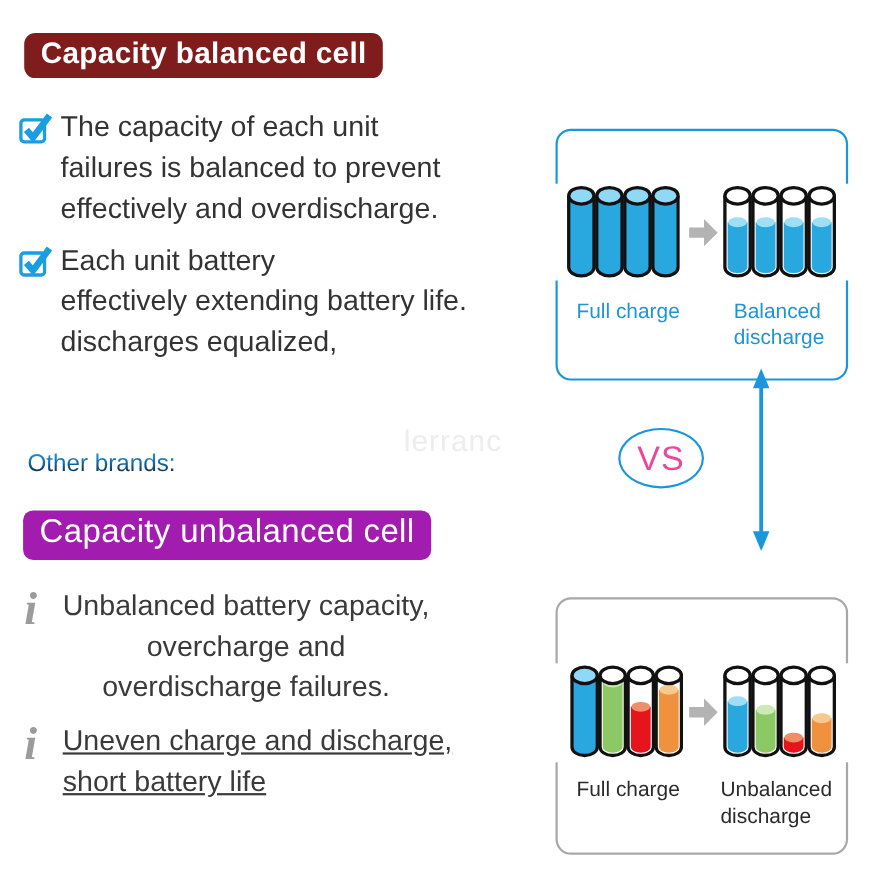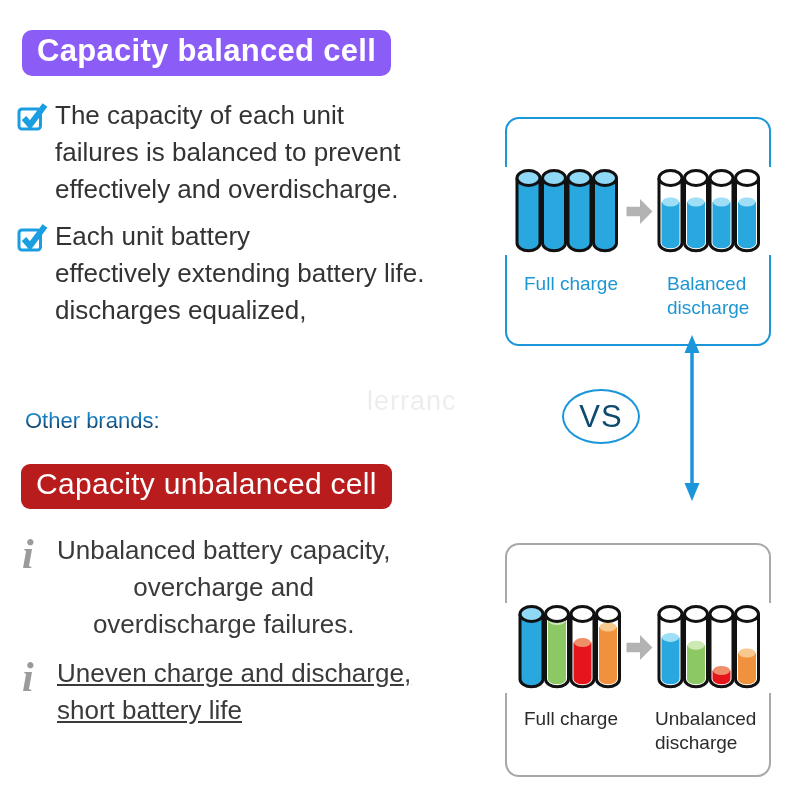--- a/index.html
+++ b/index.html
@@ -4,26 +4,26 @@
 <style>
   html,body{margin:0;padding:0;}
   body{
     width:800px;height:800px;background:#ffffff;position:relative;overflow:hidden;
     font-family:"Liberation Sans","DejaVu Sans",sans-serif;
   }
   .abs{position:absolute;}
 
   
   .title-black{
-    left:22px;top:30px;background:#8b5cf6;color:#fff;
-    font-size:31px;font-weight:700;letter-spacing:0.3px;
+    left:22px;top:30px;background:#7f1d1d;color:#fff;
+    font-size:27px;font-weight:700;letter-spacing:0.3px;
     padding:3px 15px 7px 15px;border-radius:10px;
   }
   .title-gray{
-    left:21px;top:464px;background:#b91c1c;color:#fff;
+    left:21px;top:464px;background:#a21caf;color:#fff;
     font-size:30px;font-weight:400;letter-spacing:0.3px;
     padding:3px 15px 8px 15px;border-radius:9px;
   }
   .other-brands{
     left:25px;top:408px;font-size:22px;font-weight:400;
     background:linear-gradient(180deg,#2ba1e2 0%,#1470b2 45%,#0a1420 100%);
     -webkit-background-clip:text;background-clip:text;
     -webkit-text-fill-color:transparent;color:#1470b2;
   }
 
@@ -41,21 +41,21 @@
   #box-unbalanced{left:505px;top:513px;height:230px;border:2.5px solid #a8a8a8;}
   .gap{background:#fff;position:absolute;width:9px;}
   .illu-label{font-size:19px;line-height:24px;white-space:nowrap;}
   .lbl-blue{color:#1e96d2;}
   .lbl-dark{color:#2b2b2b;}
 
   
   .vs-ellipse{
     left:562px;top:389px;width:74px;height:51px;border:2.5px solid #1b96da;border-radius:50%;
     display:flex;align-items:center;justify-content:center;
-    color:#0c4a6e;font-size:31px;letter-spacing:1px;
+    color:#ec4899;font-size:31px;letter-spacing:1px;
   }
   .watermark{left:367px;top:386px;font-size:27px;color:#ededed;letter-spacing:1px;}
 </style>
 </head>
 <body>
 
 <div class="abs title-black">Capacity balanced cell</div>
 
 <span class="abs" style="left:16px;top:100px;">
   <svg width="32" height="32" viewBox="0 0 32 32">

